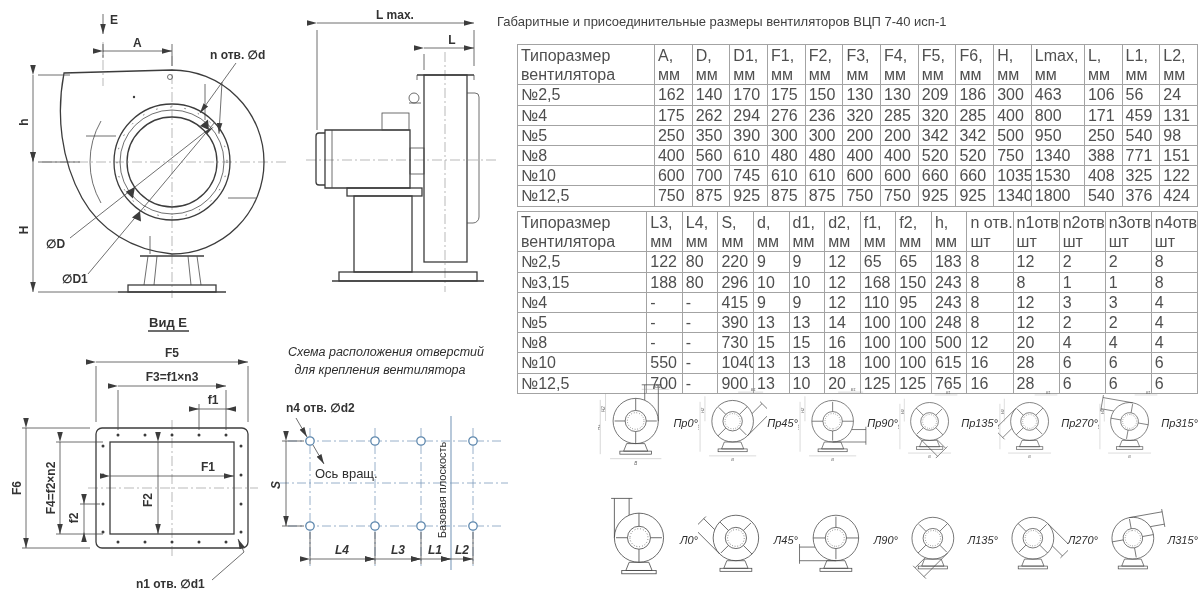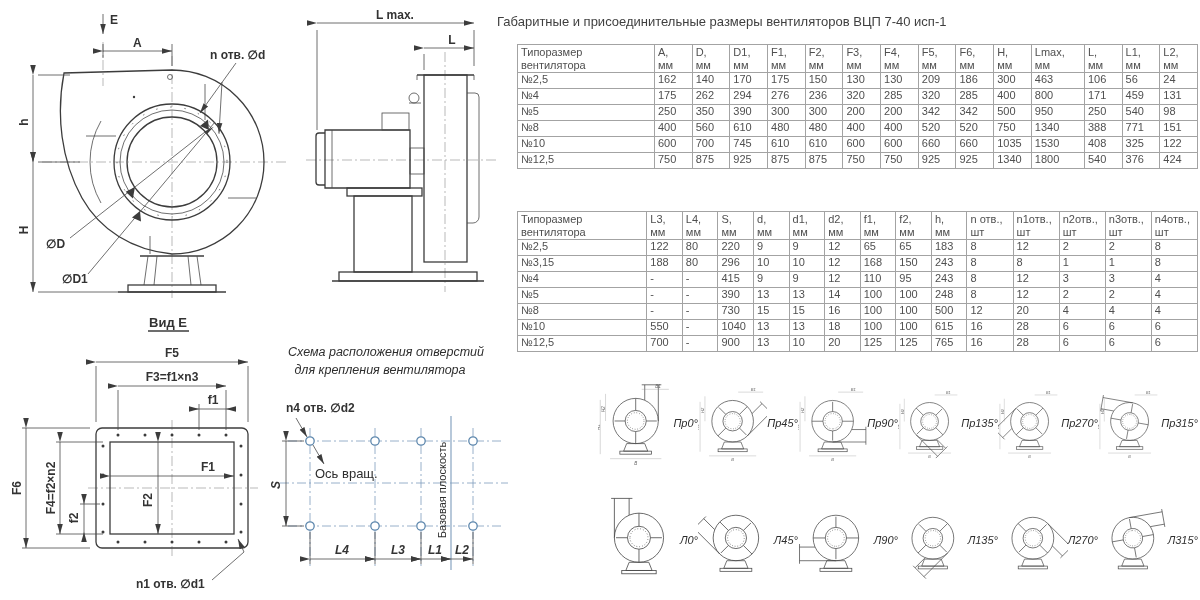--- a/index.html
+++ b/index.html
@@ -4,21 +4,21 @@
 <style>
   html,body{margin:0;padding:0;}
   body{
     width:1200px;height:600px;position:relative;background:#ffffff;
     font-family:"Liberation Sans",sans-serif;overflow:hidden;color:#4a4a4a;
   }
   .abs{position:absolute;}
   
   #doc-title{left:497px;top:14px;font-size:13px;color:#3f3f3f;white-space:nowrap;}
   
-  table.dim{border-collapse:collapse;table-layout:fixed;width:681px;font-size:11px;color:#4f4f4f;}
+  table.dim{border-collapse:collapse;table-layout:fixed;width:681px;font-size:16px;color:#4f4f4f;}
   table.dim th,table.dim td{
     border:1px solid #a3a3a3;padding:0 3px;text-align:left;font-weight:normal;
     height:15px;line-height:1.2;overflow:hidden;white-space:nowrap;vertical-align:top;
   }
   table.dim th{padding-top:1px;}
   #table1-wrap{left:517px;top:44px;}
   #table2-wrap{left:517px;top:211px;}
   
   svg text{font-family:"Liberation Sans",sans-serif;}
   .dimtxt{font-size:12px;font-weight:bold;fill:#333;}

